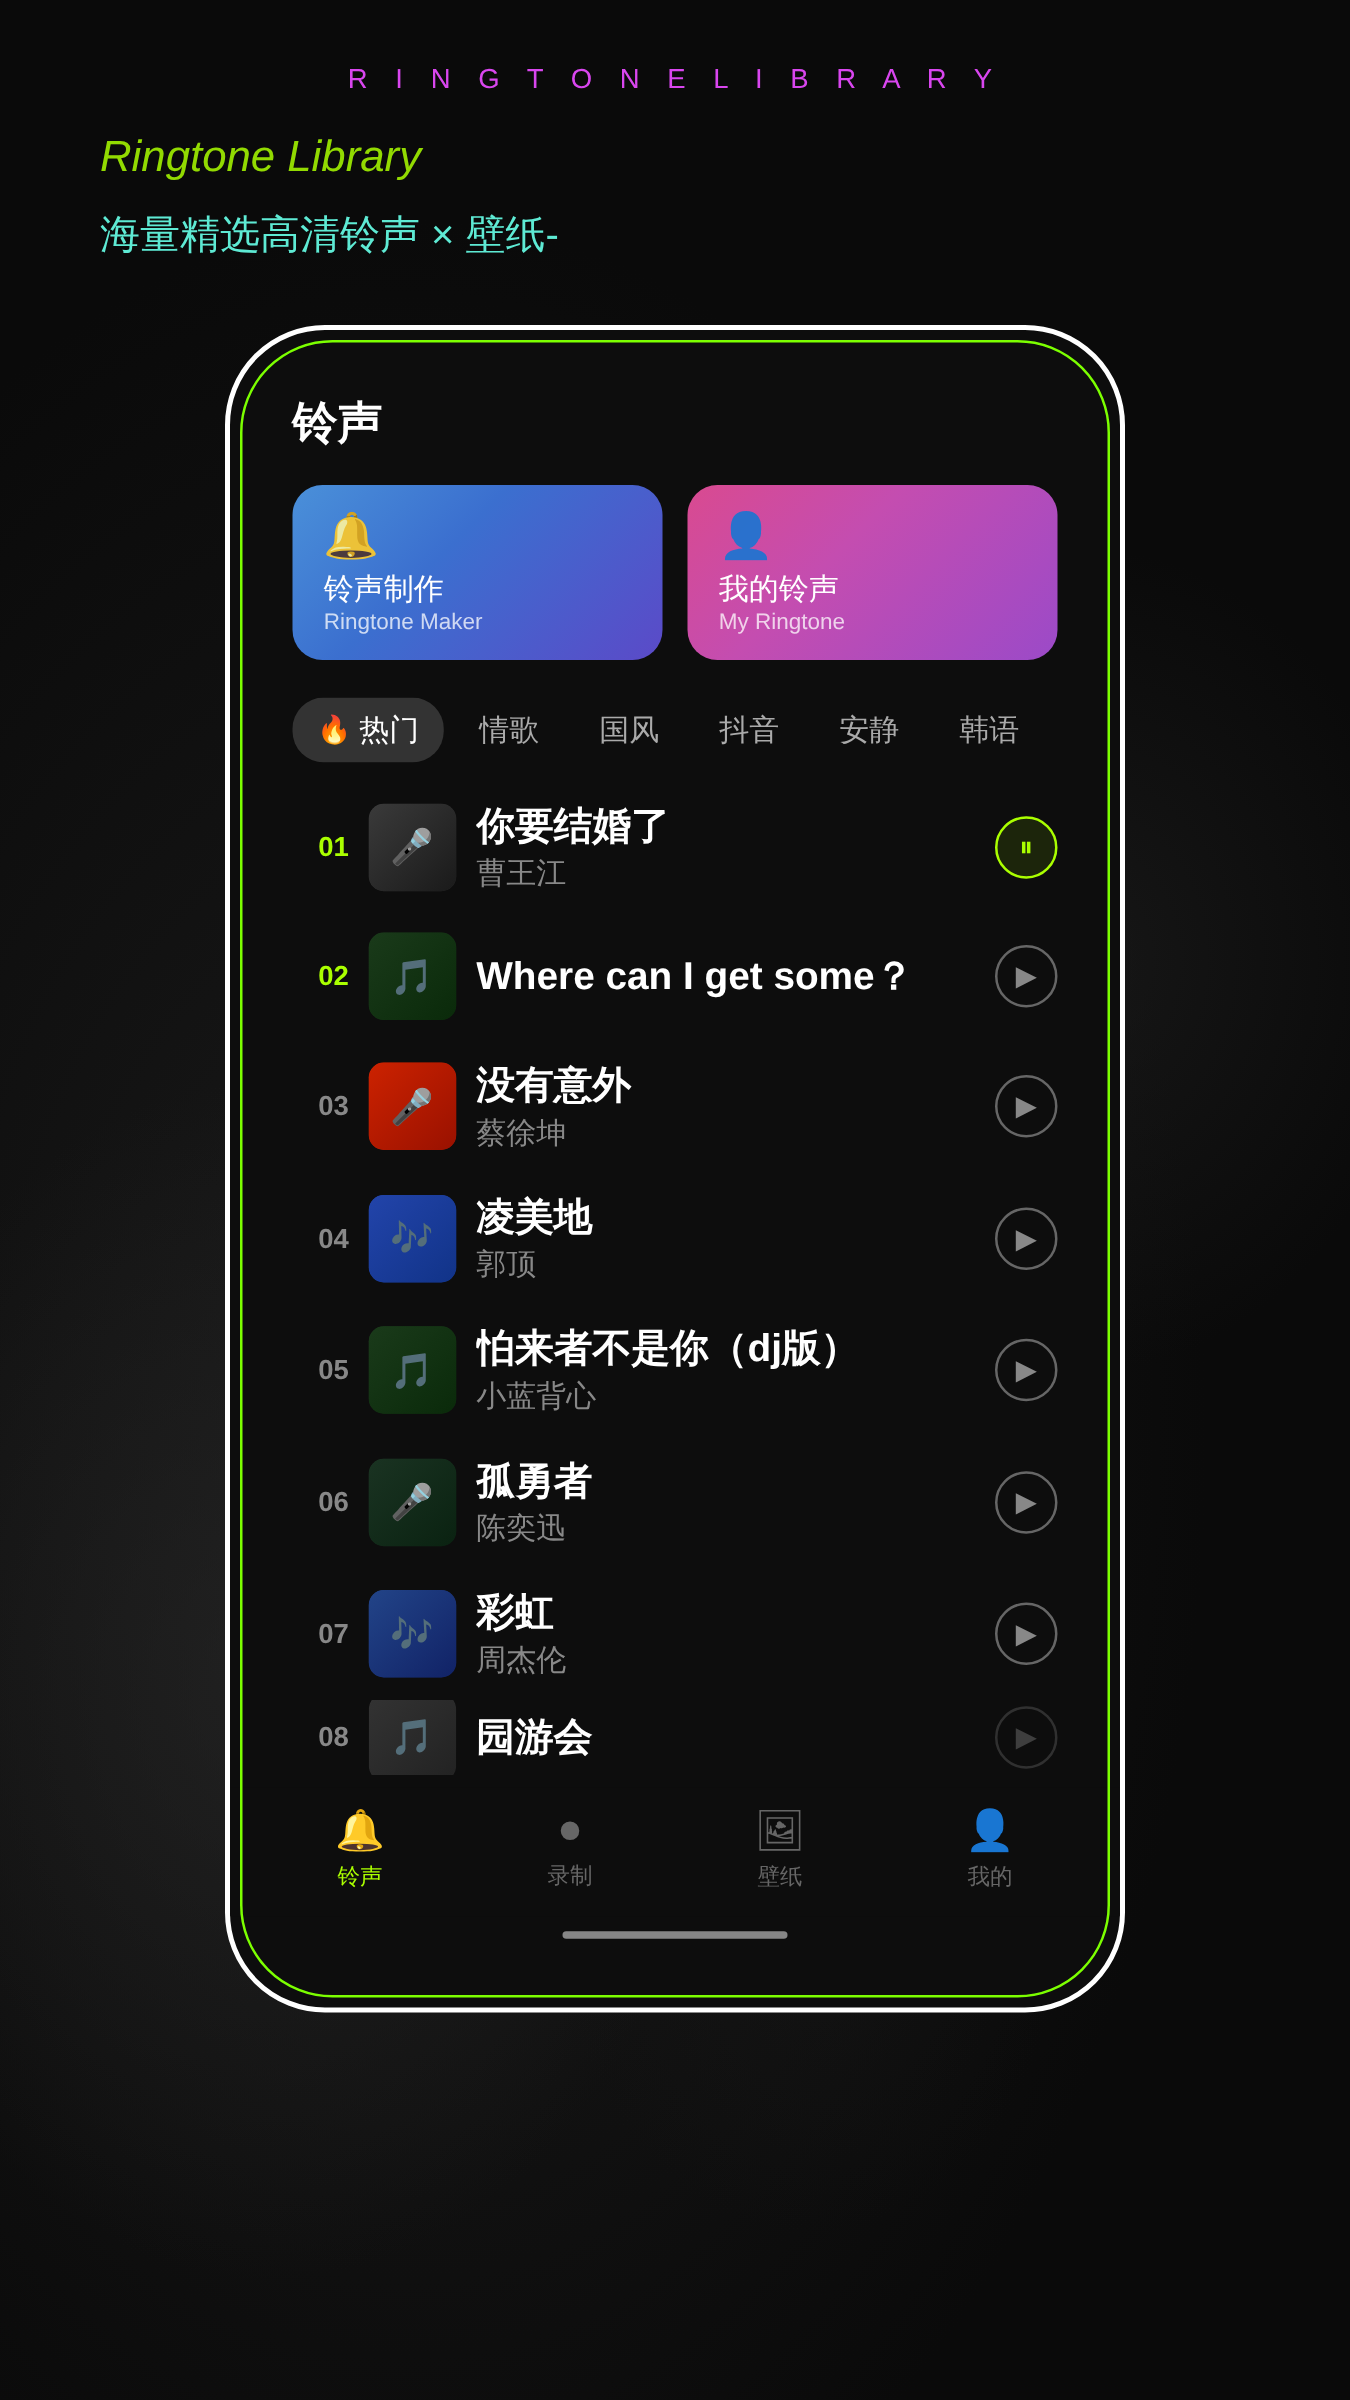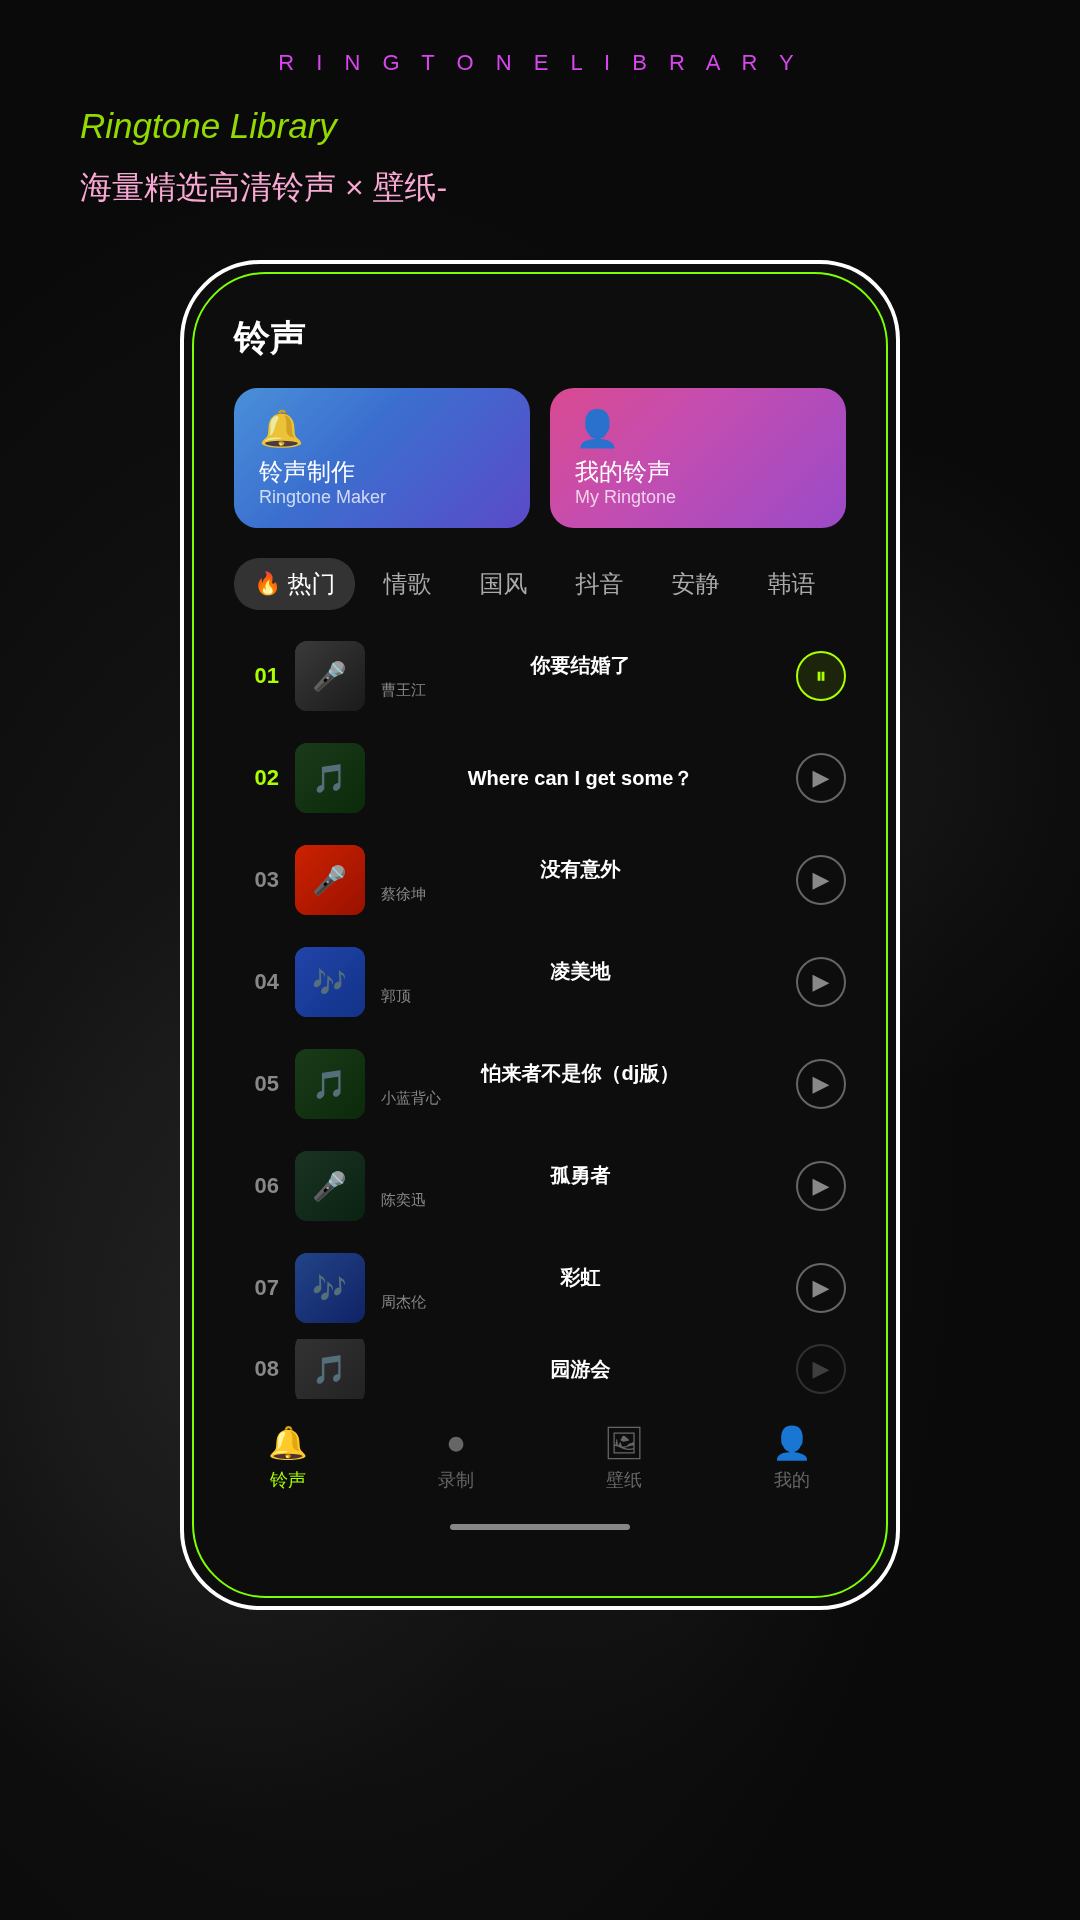--- a/index.html
+++ b/index.html
@@ -66,21 +66,21 @@
       color: #aaff00;
       font-style: italic;
       font-weight: 400;
       opacity: 0.85;
       
       font-family: cursive, 'Comic Sans MS', sans-serif;
     }
 
     .header-desc {
       font-size: 32px;
-      color: #f9a8d4;
+      color: #5eead4;
       font-weight: 500;
       display: flex;
       align-items: center;
       gap: 15px;
     }
 
     
     .phone-container {
       position: relative;
       z-index: 1;
@@ -246,32 +246,31 @@
     .thumb-p5 { background: linear-gradient(135deg, #1a3a1a 0%, #0a2a0a 100%); }
     .thumb-p6 { background: linear-gradient(135deg, #1a3322 0%, #0a2211 100%); }
     .thumb-p7 { background: linear-gradient(135deg, #224488 0%, #112266 100%); }
 
     .song-info {
       flex: 1;
       min-width: 0;
     }
 
     .song-title {
-      font-size: 20px;
+      font-size: 31px;
       font-weight: 600;
       color: #ffffff;
       line-height: 1.3;
       white-space: nowrap;
       overflow: hidden;
       text-overflow: ellipsis;
-      text-align: center;
     }
 
     .song-artist {
-      font-size: 15px;
+      font-size: 24px;
       color: #888888;
       line-height: 1.3;
       margin-top: 2px;
     }
 
     .song-play-btn {
       width: 50px;
       height: 50px;
       border-radius: 50%;
       border: 2px solid #666;

